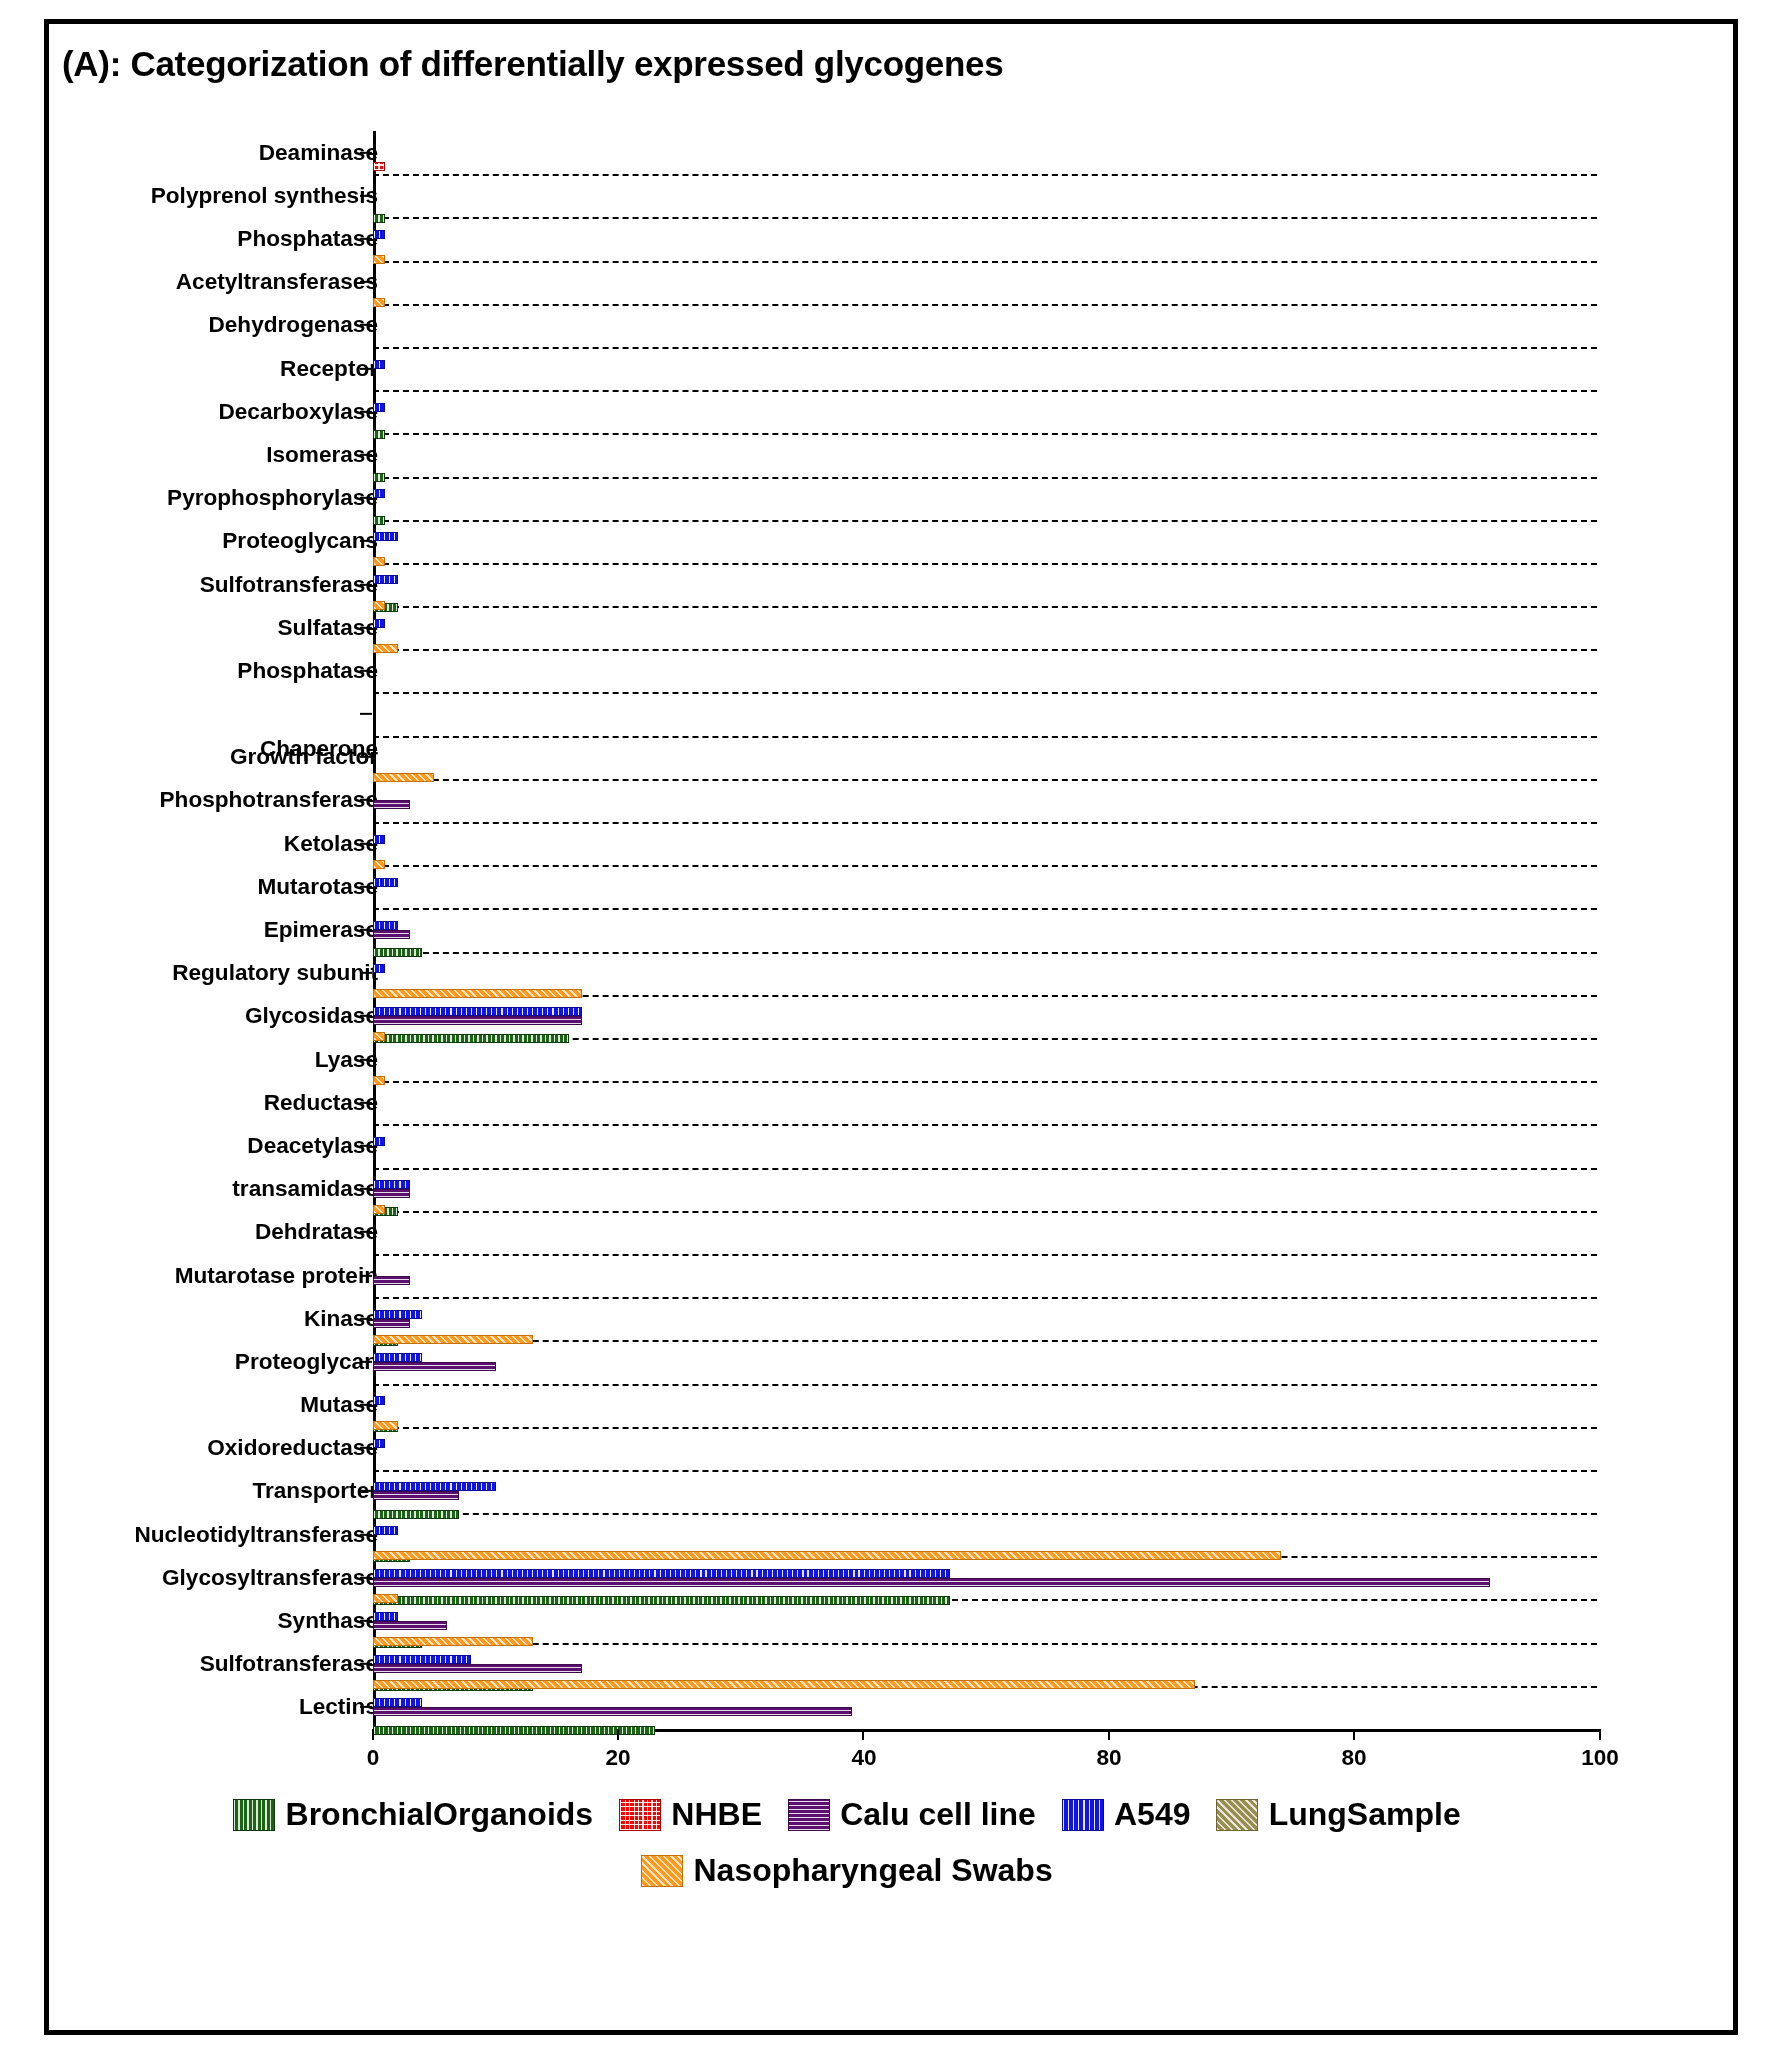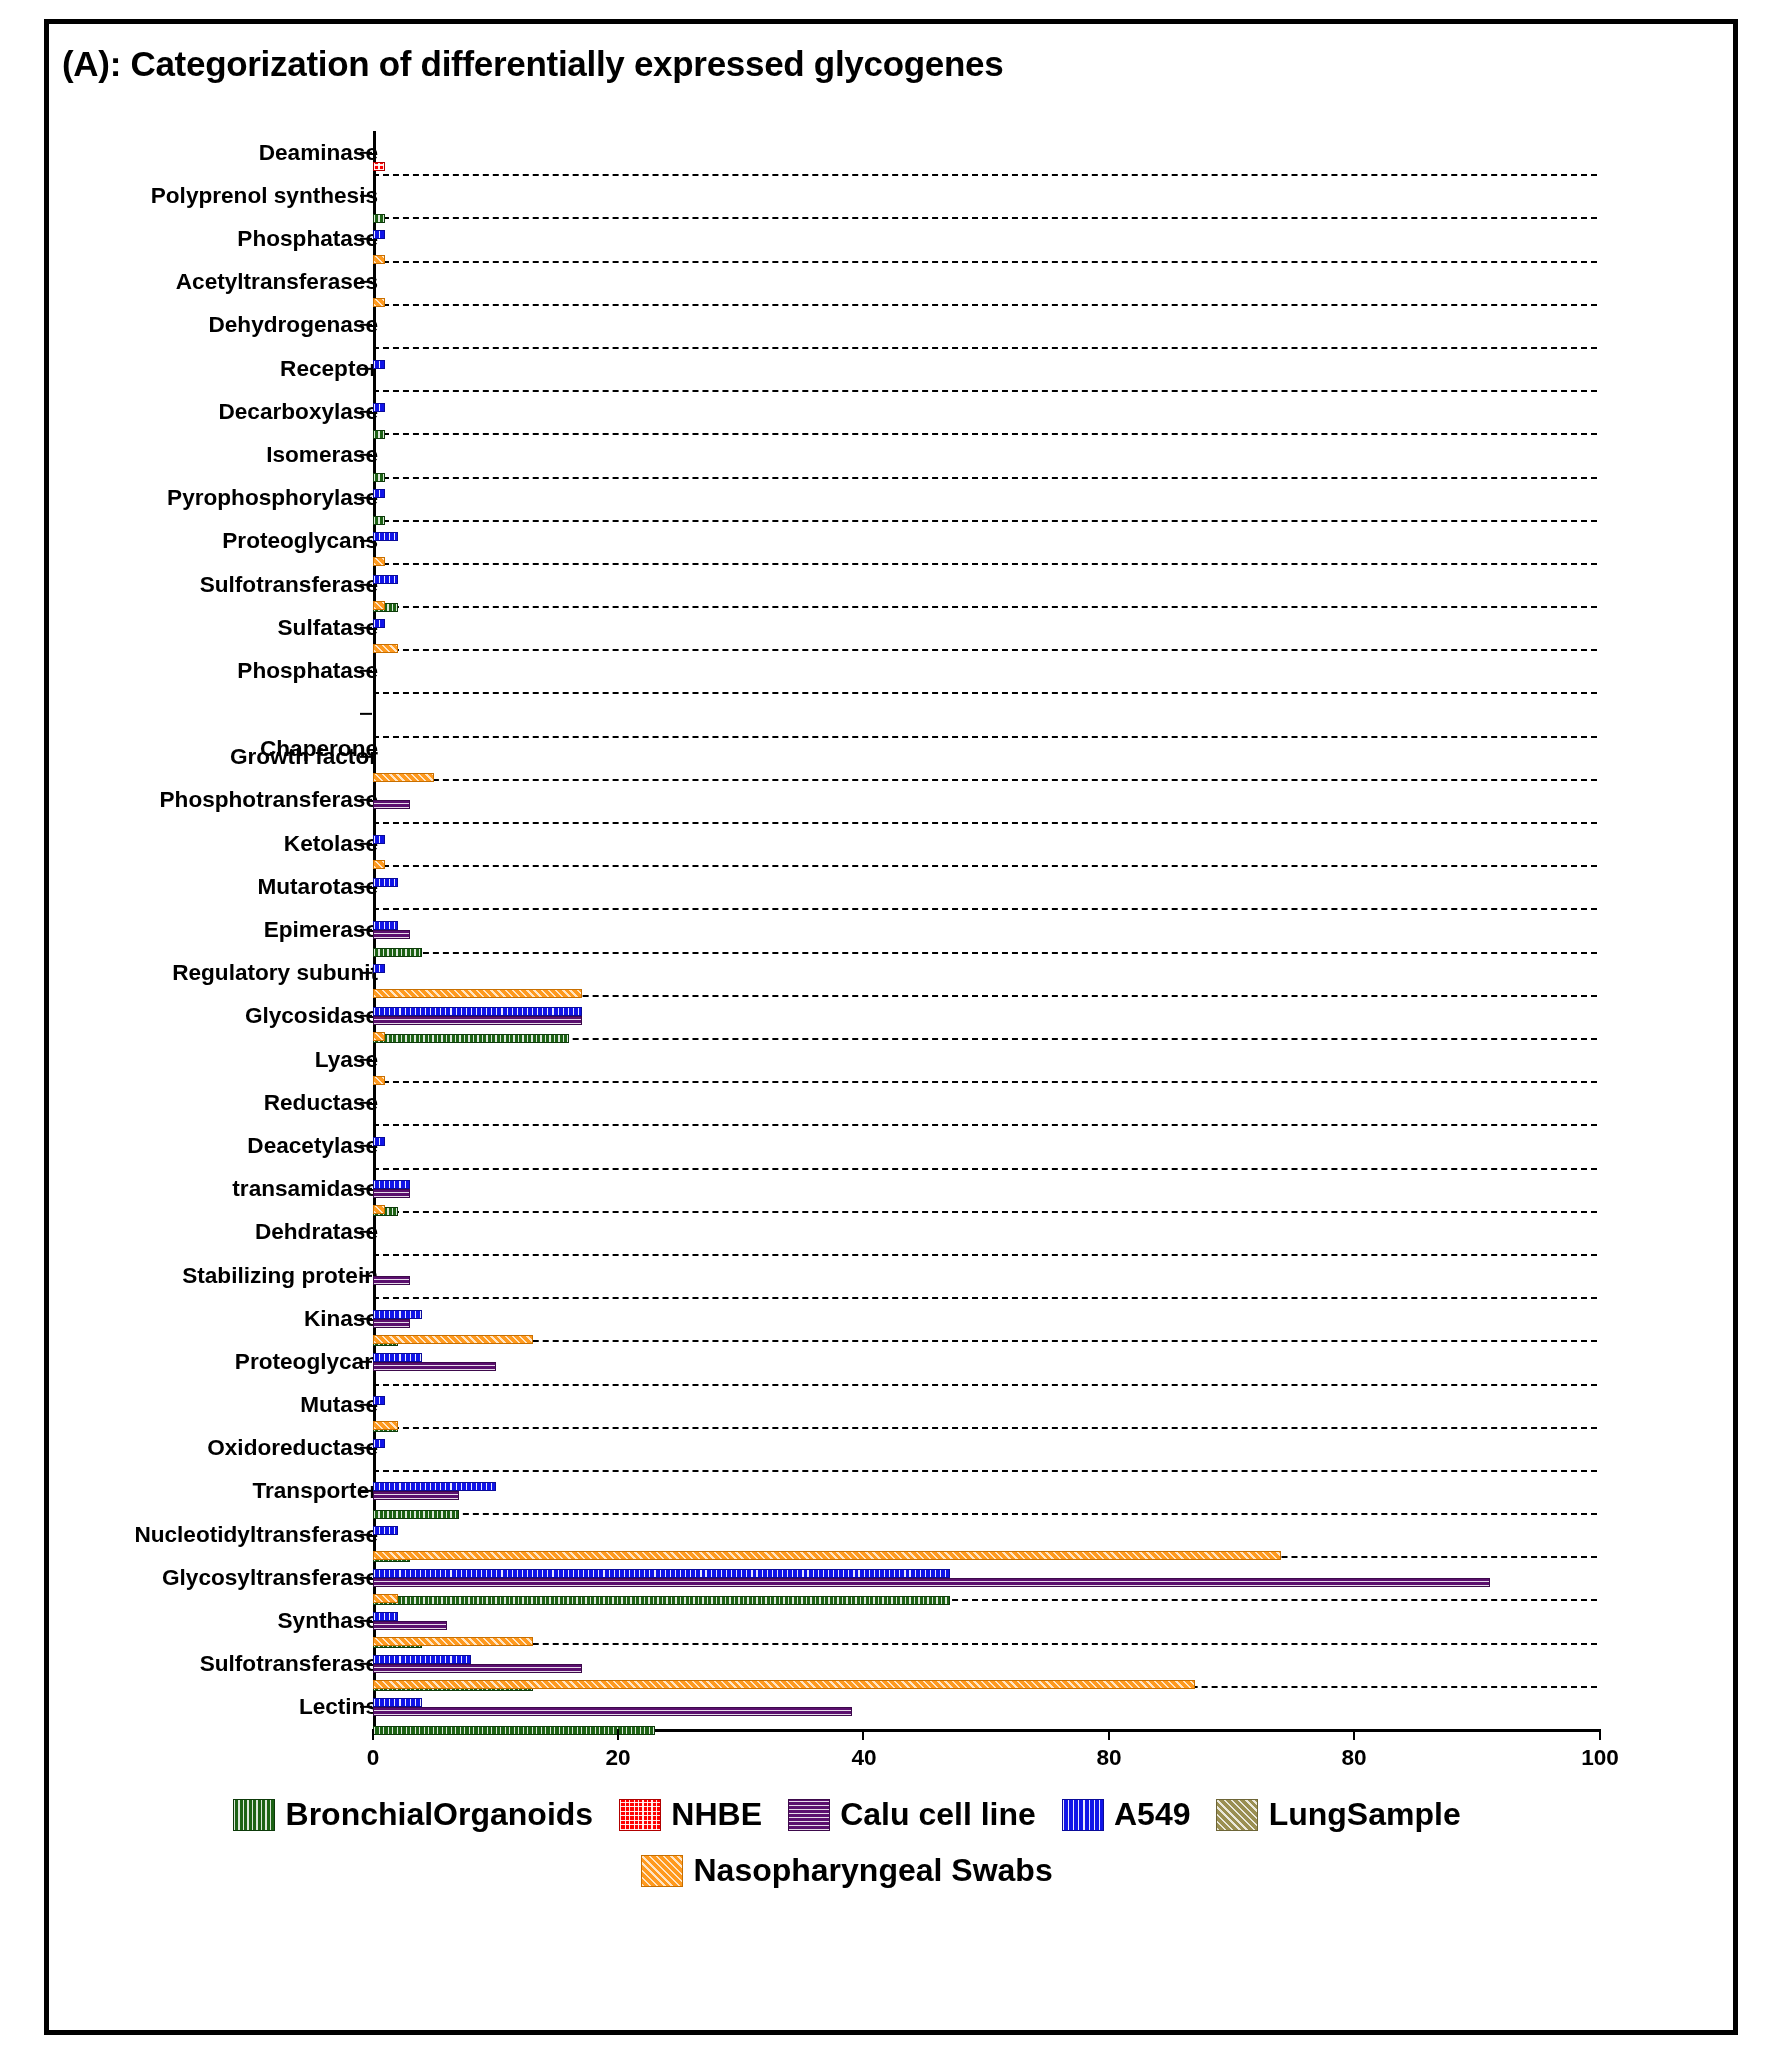--- a/index.html
+++ b/index.html
@@ -355,21 +355,21 @@
       </div>
       <div class="cat-row" style="top: 0px;">
         <div class="sep-line" style="top: 1254px;"></div>
         <div class="tick-mark" style="top: 1232px;"></div>
         <div class="cat-label" style="top: 1232px;">Dehdratase</div>
         <div class="bar s-naso" title="Nasopharyngeal Swabs: 1" style="left: 373px; top: 1205px; width: 12.3px;"></div>
       </div>
       <div class="cat-row" style="top: 0px;">
         <div class="sep-line" style="top: 1297px;"></div>
         <div class="tick-mark" style="top: 1276px;"></div>
-        <div class="cat-label" style="top: 1276px;">Stabilizing protein</div>
+        <div class="cat-label" style="top: 1276px;">Mutarotase protein</div>
         <div class="bar s-calu" title="Calu cell line: 3" style="left: 373px; top: 1276px; width: 37px;"></div>
       </div>
       <div class="cat-row" style="top: 0px;">
         <div class="sep-line" style="top: 1340px;"></div>
         <div class="tick-mark" style="top: 1319px;"></div>
         <div class="cat-label" style="top: 1319px;">Kinase</div>
         <div class="bar s-a549" title="A549: 4" style="left: 373px; top: 1310px; width: 49px;"></div>
         <div class="bar s-calu" title="Calu cell line: 3" style="left: 373px; top: 1319px; width: 37px;"></div>
         <div class="bar s-bronchial" title="BronchialOrganoids: 2" style="left: 373px; top: 1337px; width: 24.5px;"></div>
       </div>

